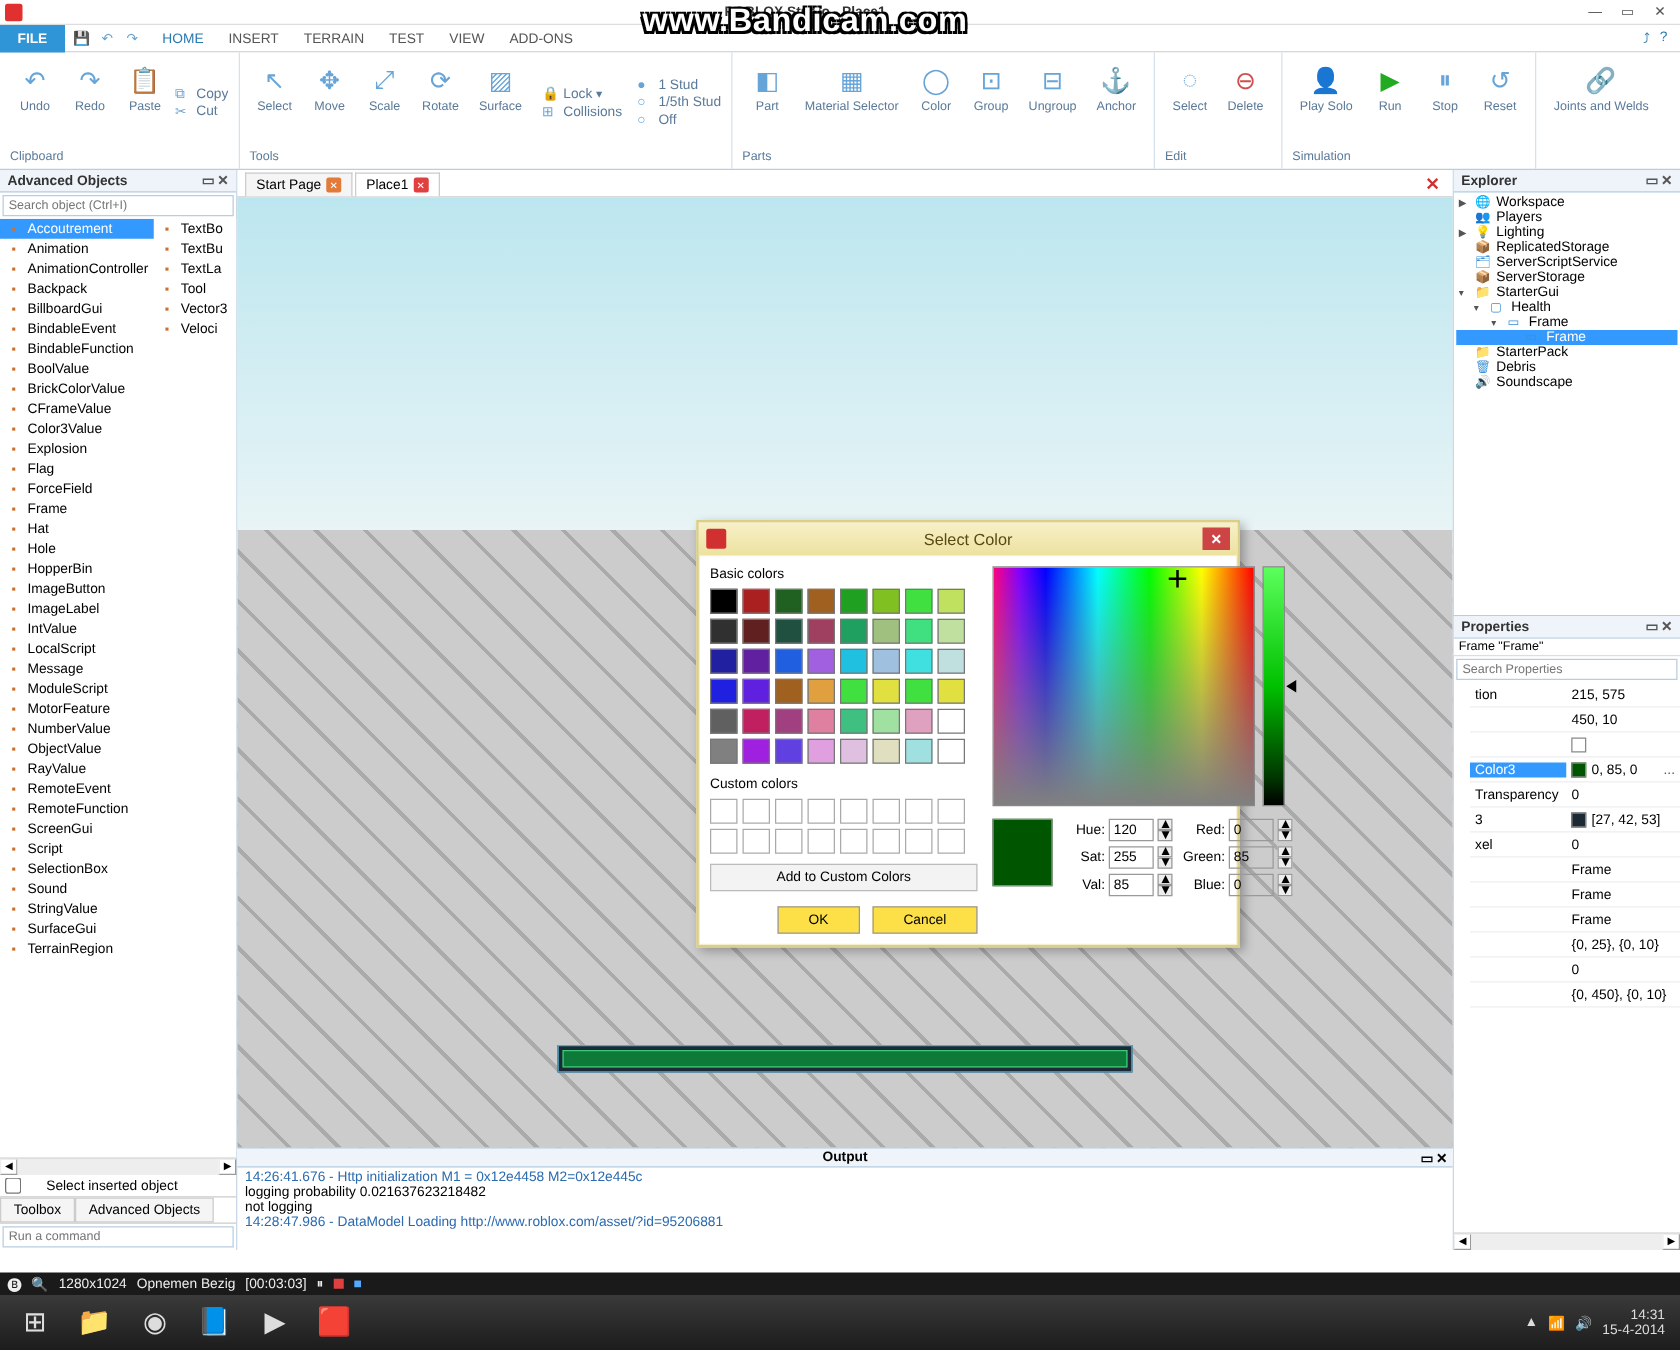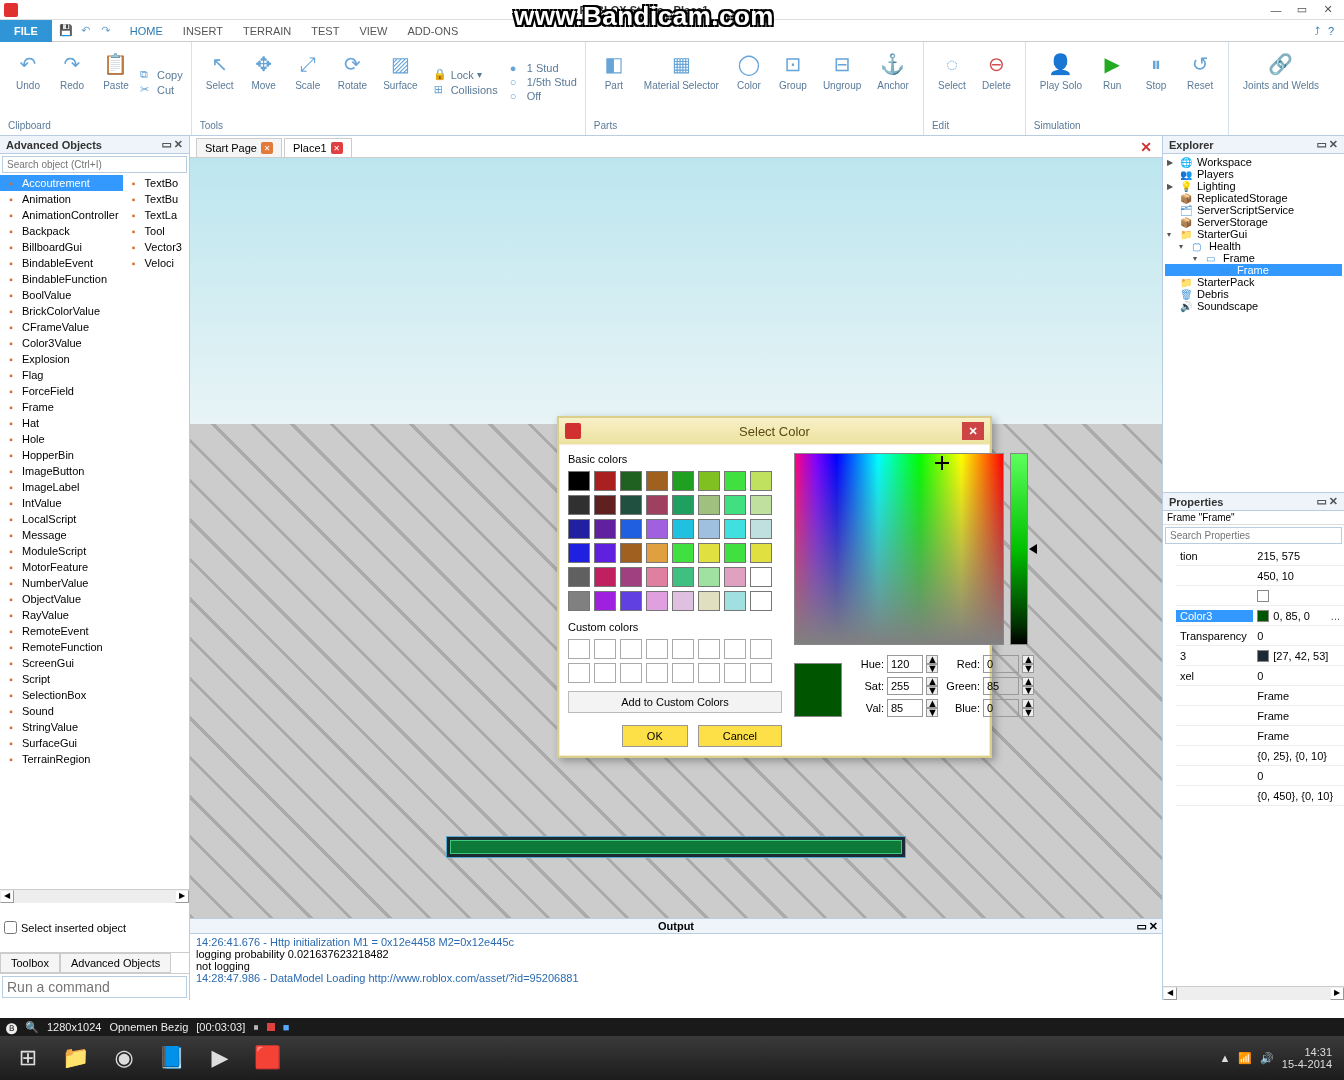--- a/index.html
+++ b/index.html
@@ -50,26 +50,26 @@
 .search-row input { width: 100%; padding: 2px 4px; border: 1px solid #b8cde0; font-size:10px; }
 .obj-list { flex: 1; overflow-y: auto; background:#fff; }
 .obj-item { display: flex; align-items: center; padding: 1px 4px; gap: 4px; white-space:nowrap; }
 .obj-item.sel { background: #3399ff; color: #fff; }
 .obj-item .oicon { width: 14px; height: 14px; display:inline-flex; align-items:center; justify-content:center; font-size:10px; color:#d07030; }
 .obj-cols { display:flex; }
 .obj-col { flex:1; }
 .left-scroll { height:14px; border-top:1px solid #ccc; display:flex; }
 .left-scroll .arr{ width:14px; border:1px outset #eee; text-align:center; font-size:8px; }
 .left-scroll .track{ flex:1; background:#eee; }
-.sel-ins { padding:18px 4px; display:flex; align-items:center; gap:4px; }
+.sel-ins { padding:2px 4px; display:flex; align-items:center; gap:20px; }
 .sel-ins input[type=checkbox]{ }
 .toolbox-tabs { display:flex; border-top:1px solid #ccc; }
 .toolbox-tabs .tt { padding:3px 10px; border:1px solid #ccc; background:#f5f5f5; }
 .cmd-row { padding:2px; border-top:1px solid #ccc; }
-.cmd-row input { width:100%; padding:2px 4px; border:1px solid #b8cde0; font-size:14px; }
+.cmd-row input { width:100%; padding:2px 4px; border:1px solid #b8cde0; font-size:10px; }
 
 .center { flex: 1; display: flex; flex-direction: column; position:relative; }
 .viewport { flex: 1; background: linear-gradient(#bce6ef 0%, #e8f4f6 35%, #c9c9c9 45%, #bababa 100%); position: relative; overflow:hidden; }
 .grid-floor { position:absolute; left:0; right:0; bottom:0; top:35%; 
   background-image: repeating-linear-gradient(45deg, #aaa 0 3px, #ccc 3px 28px), repeating-linear-gradient(-45deg, #aaa 0 3px, transparent 3px 28px);
 }
 .healthbar-wrap { position:absolute; bottom:60px; left:50%; transform:translateX(-50%); width:460px; height:22px; background:#1b2a35; padding:3px; border:1px solid #5ac; }
 .healthbar-wrap .hb { width:100%; height:100%; background:#0d7a3a; border:1px solid #3fc87a; }
 
 .output-panel { height: 82px; border-top: 1px solid #b8cde0; background:#fff; display:flex; flex-direction:column; }
@@ -124,21 +124,21 @@
   background: linear-gradient(to top, rgba(128,128,128,1), rgba(128,128,128,0)),
               linear-gradient(to right, #ff0080,#8000ff,#0000ff,#0080ff,#00ffff,#00ff80,#00ff00,#80ff00,#ffff00,#ff8000,#ff0000);
 }
 .grad .cross { position:absolute; left:140px; top:2px; width:14px;height:14px; }
 .grad .cross:before,.grad .cross:after{content:"";position:absolute;background:#000;}
 .grad .cross:before{left:6px;top:0;width:2px;height:14px;}
 .grad .cross:after{top:6px;left:0;height:2px;width:14px;}
 .vstrip { width:18px; height:192px; border:1px solid #888; background: linear-gradient(to bottom, #5cff5c 0%, #00c000 50%, #003000 90%, #000 100%); position:relative; }
 .vstrip .arrow { position:absolute; right:-10px; top:90px; width:0;height:0;border-top:5px solid transparent;border-bottom:5px solid transparent;border-right:8px solid #000; }
 
-.hsv-row { display:flex; gap:8px; align-items:flex-end; }
+.hsv-row { display:flex; gap:8px; align-items:flex-start; }
 .preview-sw { width:48px; height:54px; background:#005500; border:1px solid #888; }
 .num-cols { display:flex; gap:8px; }
 .num-col { display:flex; flex-direction:column; gap:4px; }
 .num-field { display:flex; align-items:center; gap:3px; }
 .num-field label{ width:34px; text-align:right; }
 .num-field .nbox { width:36px; height:18px; border:1px solid #999; padding:0 3px; display:flex; align-items:center; }
 .num-field .spin { width:12px; display:flex; flex-direction:column; font-size:6px; }
 .num-field .spin span{height:9px;border:1px solid #999;background:#eee;text-align:center;line-height:7px;}
 
 .dlg-buttons { display:flex; gap:10px; justify-content:flex-end; margin-top:12px; }

